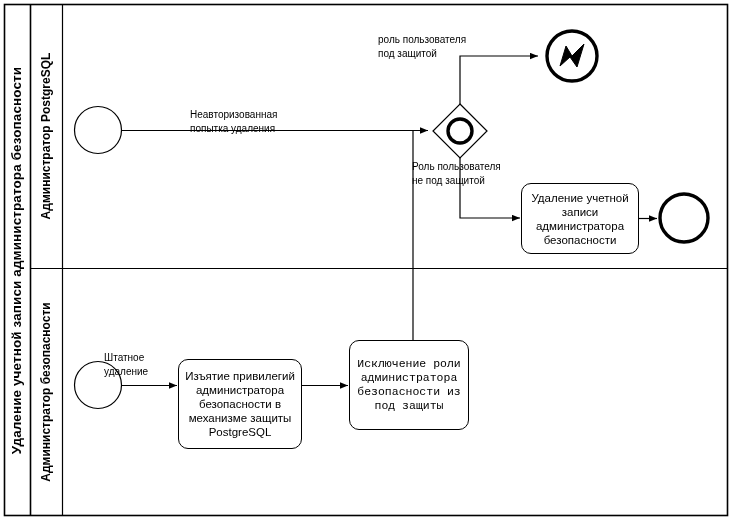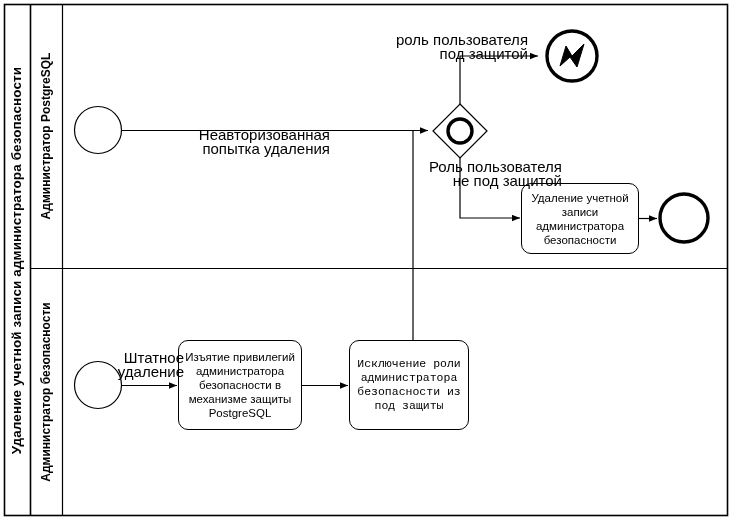--- a/index.html
+++ b/index.html
@@ -74,22 +74,22 @@
     align-items: center;
     justify-content: center;
     text-align: center;
     font-size: 11.5px;
     line-height: 14px;
     color: #000000;
     padding: 2px 4px;
   }
   .edge-label {
     position: absolute;
-    text-align: right;
-    font-size: 15px;
+    text-align: left;
+    font-size: 10px;
     line-height: 14px;
     color: #000000;
     background: transparent;
     white-space: pre-line;
     pointer-events: none;
   }
 </style>
 </head>
 <body>
 
@@ -145,29 +145,29 @@
     <span>Администратор PostgreSQL</span>
   </div>
   <div class="lane-label" id="lane-label-bottom">
     <span>Администратор безопасности</span>
   </div>
 
   <div class="task" style="left:521px; top:183px; width:118px; height:71px;">
     <span>Удаление учетной записи администратора безопасности</span>
   </div>
 
-  <div class="task" style="left:178px; top:340px; width:124px; height:90px;">
+  <div class="task" style="left:178px; top:359px; width:124px; height:90px;">
     <span>Изъятие привилегий администратора безопасности в механизме защиты PostgreSQL</span>
   </div>
 
   <div class="task" style="left:349px; top:340px; width:120px; height:90px;font-family:Liberation Mono, monospace;">
     <span>Исключение роли администратора безопасности из под защиты</span>
   </div>
 
-  <div class="edge-label" style="left:190px; top:128px; width:140px;">Неавторизованная
+  <div class="edge-label" style="left:190px; top:108px; width:140px;">Неавторизованная
 попытка удаления</div>
 
   <div class="edge-label" style="left:378px; top:33px; width:150px;">роль пользователя
 под защитой</div>
 
   <div class="edge-label" style="left:412px; top:160px; width:150px;">Роль пользователя
 не под защитой</div>
 
   <div class="edge-label" style="left:104px; top:351px; width:80px;">Штатное
 удаление</div>

